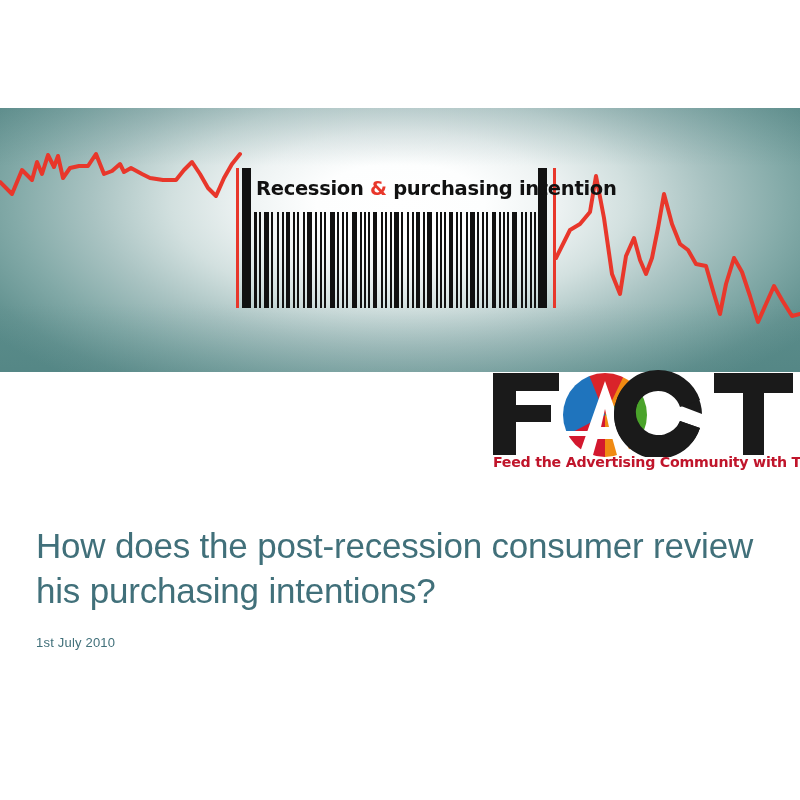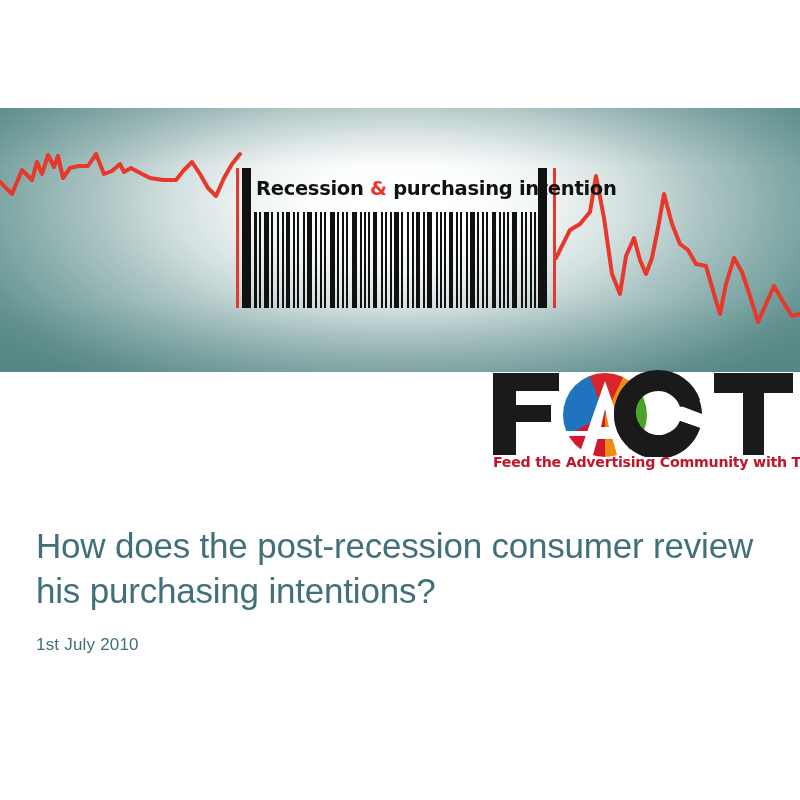--- a/index.html
+++ b/index.html
@@ -163,21 +163,21 @@
     font-size: 35px;
     line-height: 45px;
     color: #41707a;
     letter-spacing: -0.2px;
     margin: 0;
   }
   #slide-date {
     margin: 22px 0 12px 0;
     font-family: "Liberation Sans", sans-serif;
     font-weight: 400;
-    font-size: 17px;
+    font-size: 13px;
     color: #41707a;
     letter-spacing: 0.2px;
   }
 </style>
 </head>
 <body>
 
 <div id="slide">
 
   <div id="hero-banner">

